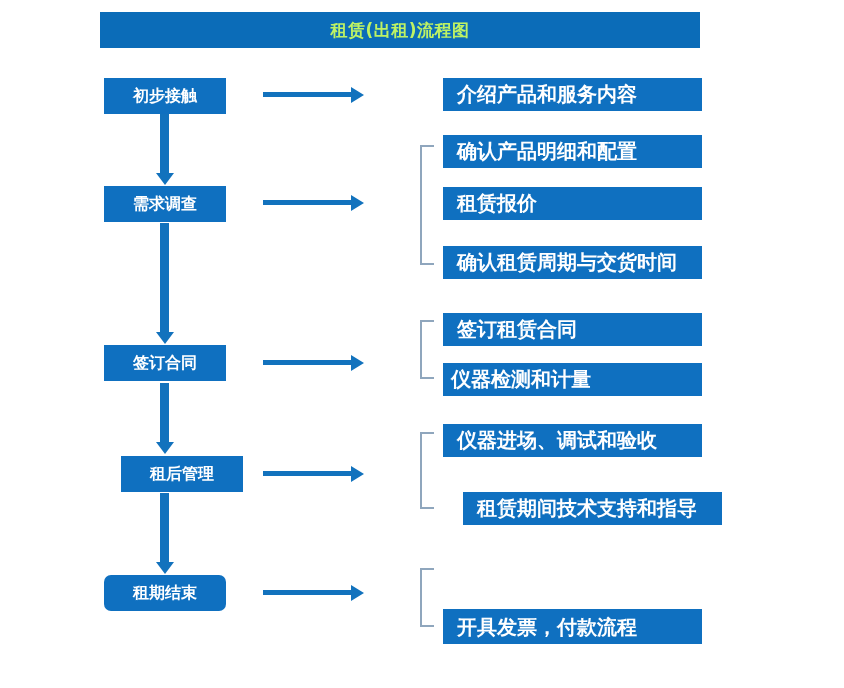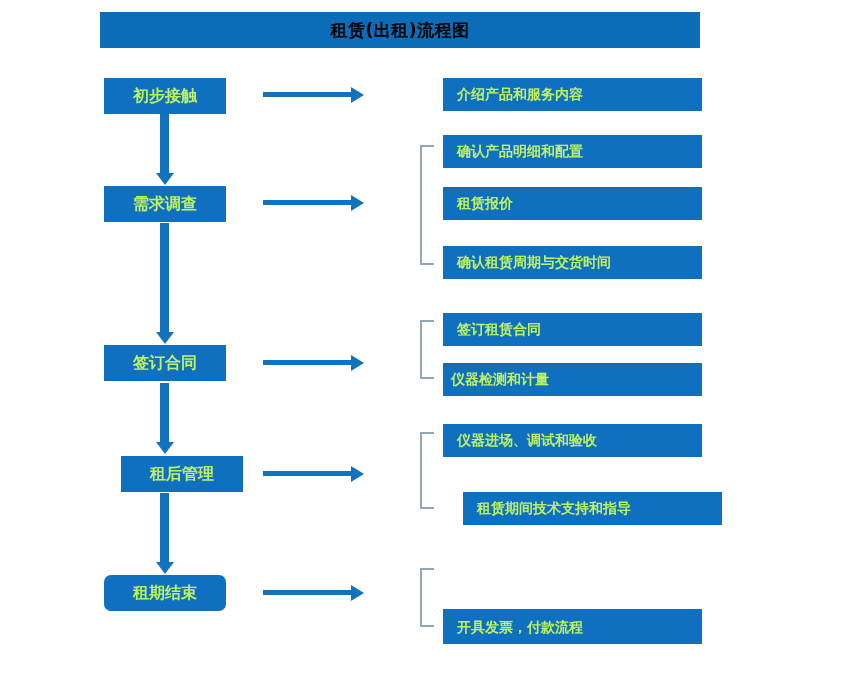--- a/index.html
+++ b/index.html
@@ -20,51 +20,51 @@
     width: 844px;
     height: 688px;
   }
   .title-bar {
     position: absolute;
     left: 100px;
     top: 12px;
     width: 600px;
     height: 36px;
     background: #0b6cb8;
-    color: #000000;
+    color: #bef264;
     font-size: 17px;
     font-weight: bold;
     display: flex;
     align-items: center;
     justify-content: center;
     letter-spacing: 0.5px;
   }
   .node {
     position: absolute;
     background: #0f70c0;
-    color: #bef264;
+    color: #ffffff;
     font-weight: bold;
     display: flex;
     align-items: center;
     box-sizing: border-box;
   }
   .node.stage {
     left: 104px;
     width: 122px;
     height: 36px;
     justify-content: center;
     font-size: 16px;
   }
   .node.detail {
     left: 443px;
     width: 259px;
     height: 33px;
     justify-content: flex-start;
     padding-left: 14px;
-    font-size: 14px;
+    font-size: 20px;
   }
   .v-arrow {
     position: absolute;
     left: 160px;
     width: 9px;
     background: #1272bd;
   }
   .v-arrow::after {
     content: "";
     position: absolute;

